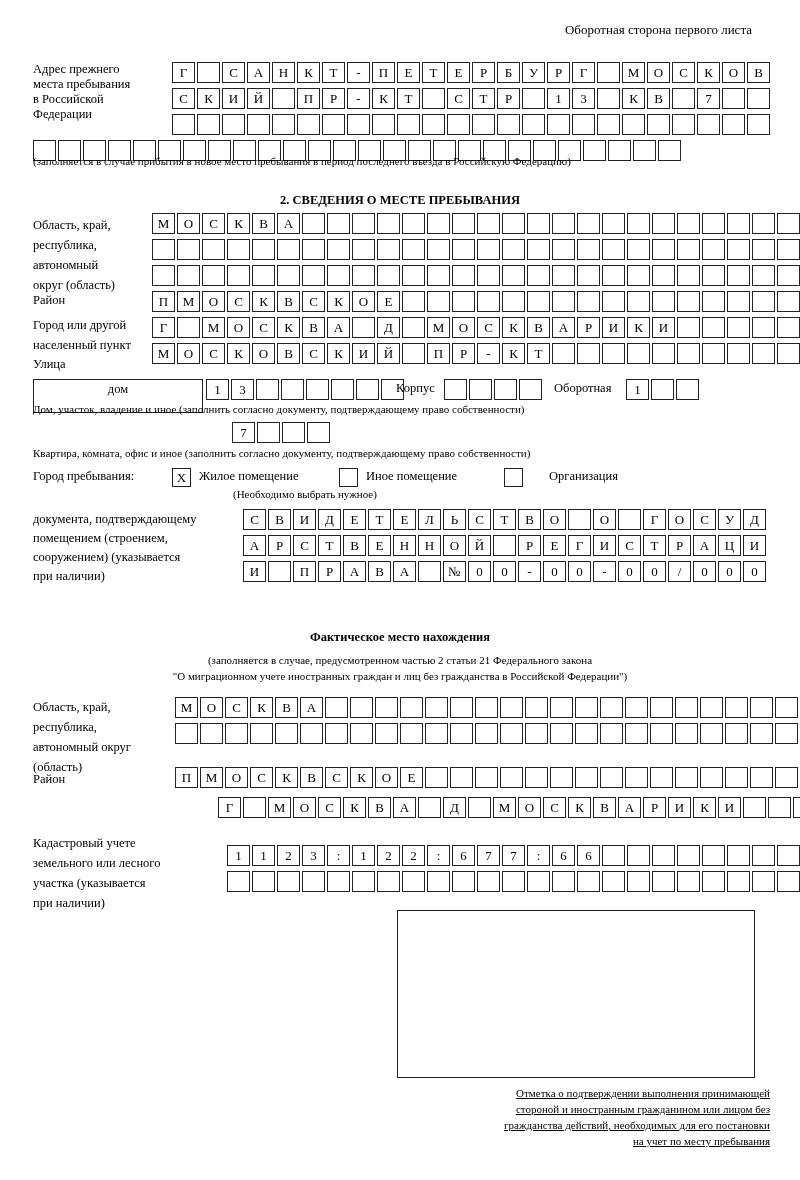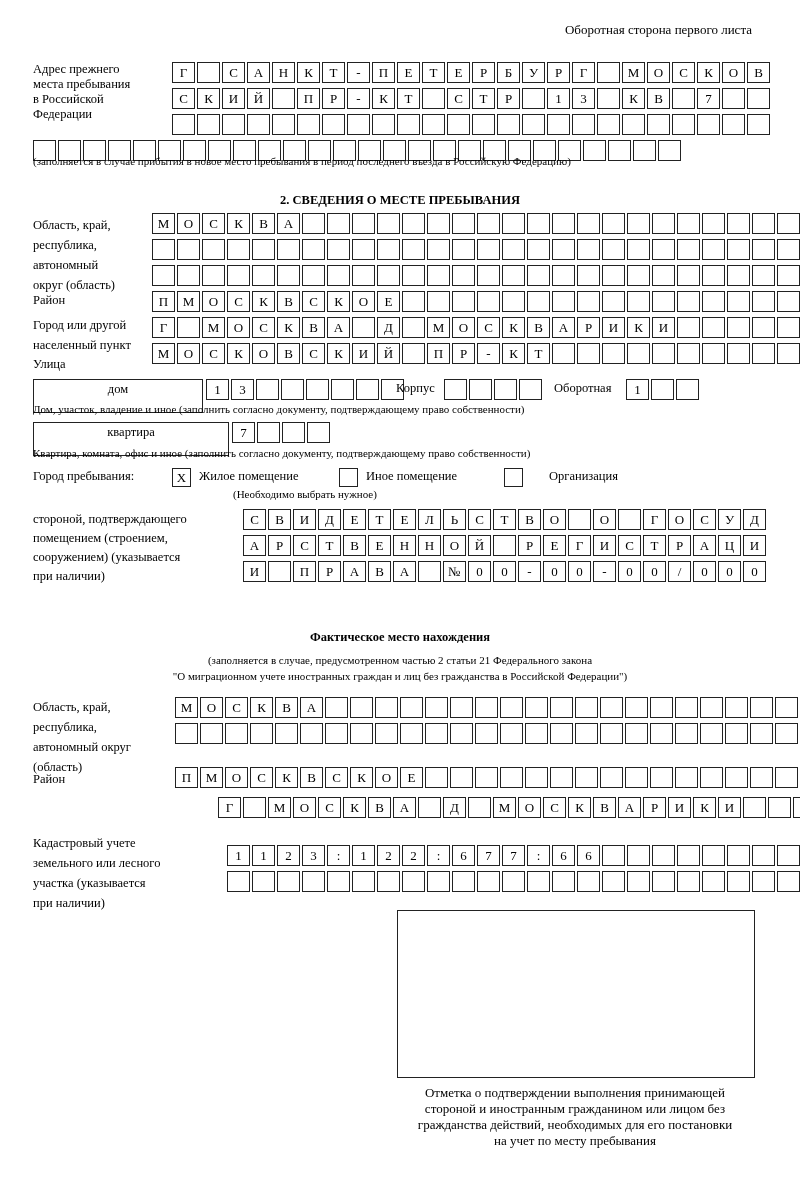--- a/index.html
+++ b/index.html
@@ -37,21 +37,21 @@
     line-height:19px;
   }
   .note{font-size:11px;}
   .sectitle{font-weight:bold;font-size:12.5px;}
   .bigbox{border:1px solid #222;box-sizing:border-box;}
   .chk{
     width:19px;height:19px;border:1px solid #222;box-sizing:border-box;
     display:inline-block;text-align:center;font-size:13px;line-height:17px;
     vertical-align:middle;
   }
-  .footnote{font-size:13px;line-height:16px;text-align:center;}
+  .footnote{font-size:11px;line-height:16px;text-align:right;text-decoration:underline;}
 </style>
 </head>
 <body>
 
 <div class="page">
 
   <div class="hdr-right">Оборотная сторона первого листа</div>
 
   <div class="abs lbl" style="left:33px;top:62px;width:140px;">
     <div>Адрес прежнего</div>
@@ -375,40 +375,39 @@
     </div>
   <div class="abs lbl" style="left:554px;top:381px;">Оборотная</div>
   <div class="boxrow" style="left:626px;top:379px;" id="h3">
       <div class="cell">1</div>
       <div class="cell"></div>
       <div class="cell"></div>
     </div>
 
   <div class="abs note" style="left:33px;top:403px;">Дом, участок, владение и иное (заполнить согласно документу, подтверждающему право собственности)</div>
 
-  <div class="abs linebox" style="left:33px;top:422px;width:196px;">квартира</div>
   <div class="boxrow" style="left:232px;top:422px;" id="f1">
       <div class="cell">7</div>
       <div class="cell"></div>
       <div class="cell"></div>
       <div class="cell"></div>
     </div>
   <div class="abs note" style="left:33px;top:447px;">Квартира, комната, офис и иное (заполнить согласно документу, подтверждающему право собственности)</div>
 
   <div class="abs lbl" style="left:33px;top:469px;">Город пребывания:</div>
   <div class="abs chk" style="left:172px;top:468px;">Х</div>
   <div class="abs lbl" style="left:199px;top:469px;">Жилое помещение</div>
   <div class="abs chk" style="left:339px;top:468px;"></div>
   <div class="abs lbl" style="left:366px;top:469px;">Иное помещение</div>
   <div class="abs chk" style="left:504px;top:468px;"></div>
   <div class="abs lbl" style="left:549px;top:469px;">Организация</div>
   <div class="abs note" style="left:233px;top:488px;">(Необходимо выбрать нужное)</div>
 
   <div class="abs lbl" style="left:33px;top:510px;width:215px;">
-    <div style="line-height:19px">стороной, подтверждающего</div>
+    <div style="line-height:19px">документа, подтверждающему</div>
     <div style="line-height:19px">помещением (строением,</div>
     <div style="line-height:19px">сооружением) (указывается</div>
     <div style="line-height:19px">при наличии)</div>
   </div>
   <div class="boxrow" style="left:243px;top:509px;" id="dc1">
       <div class="cell">С</div>
       <div class="cell">В</div>
       <div class="cell">И</div>
       <div class="cell">Д</div>
       <div class="cell">Е</div>

